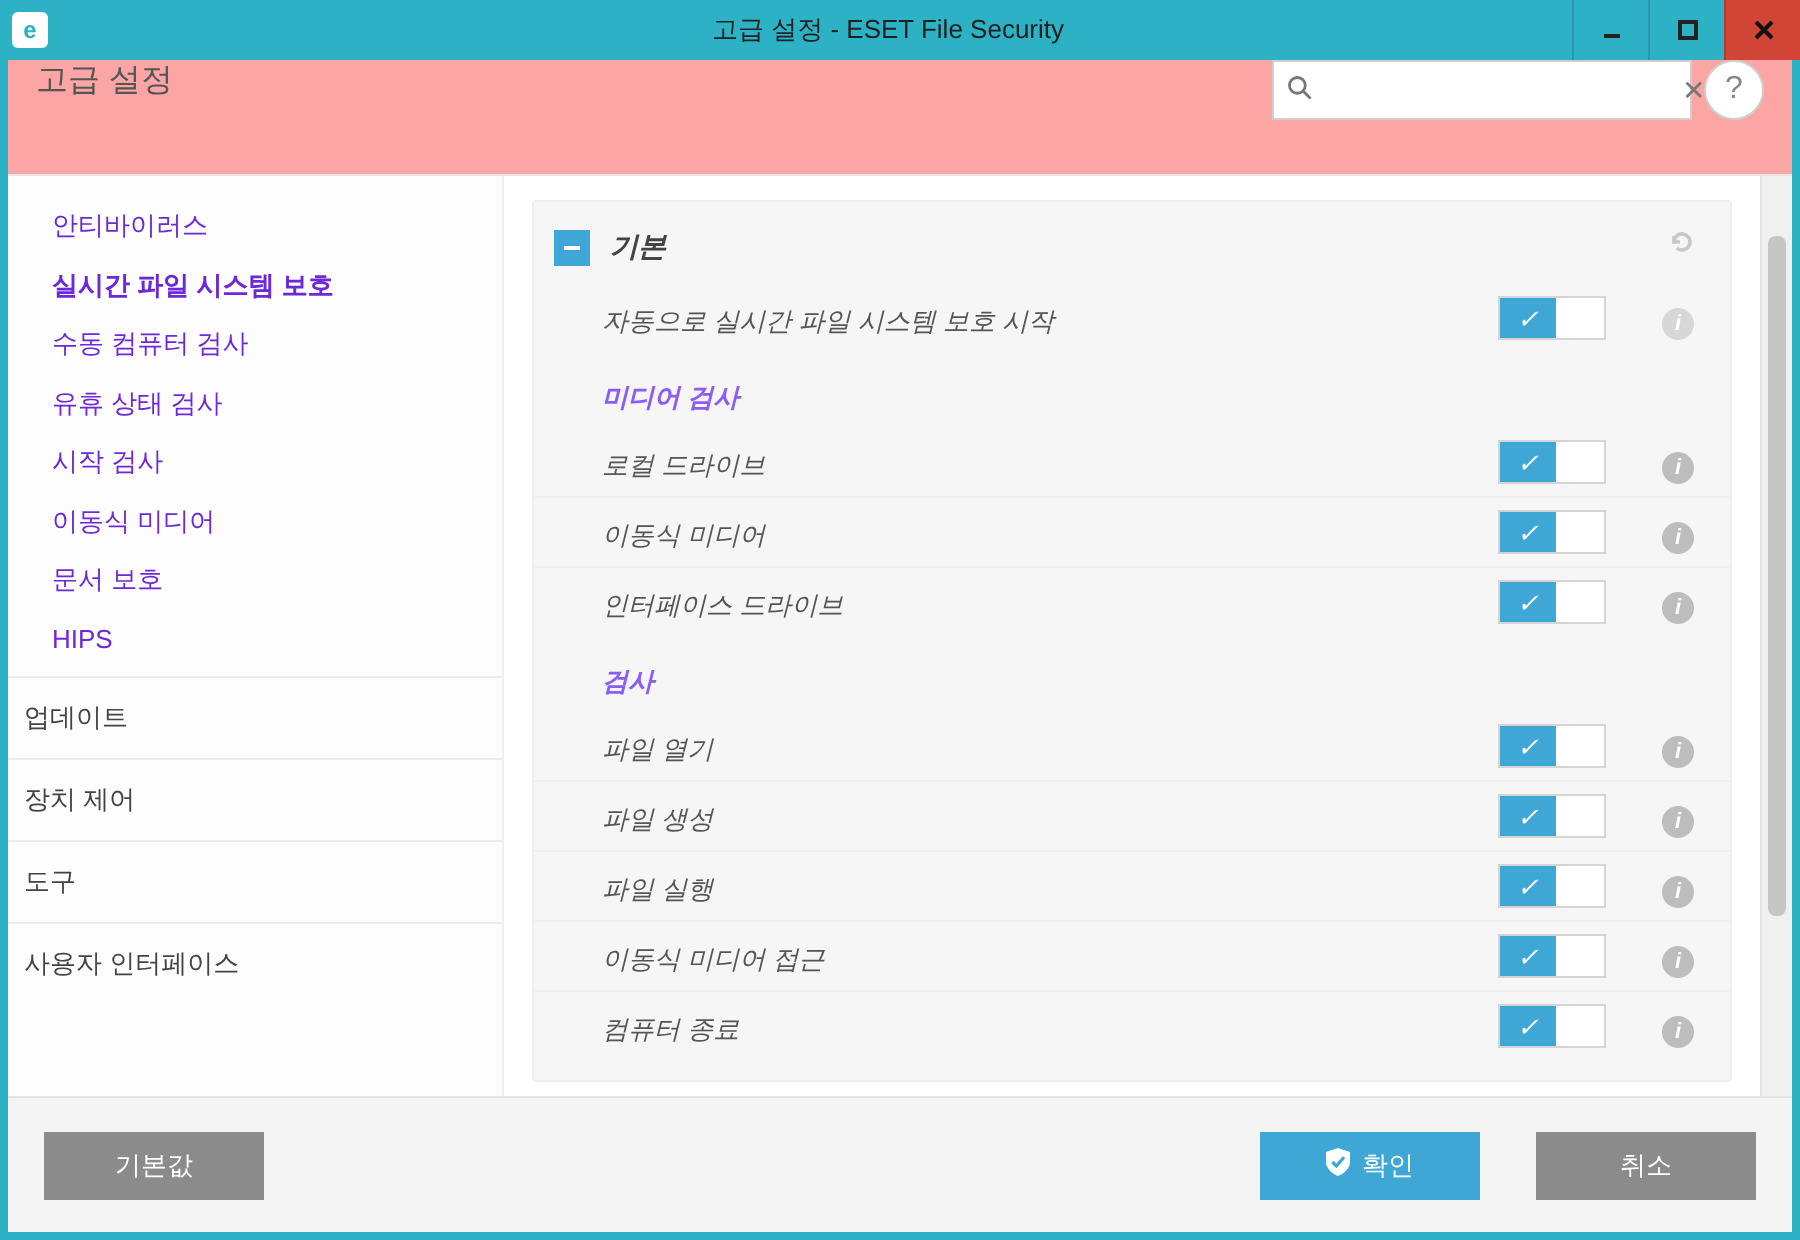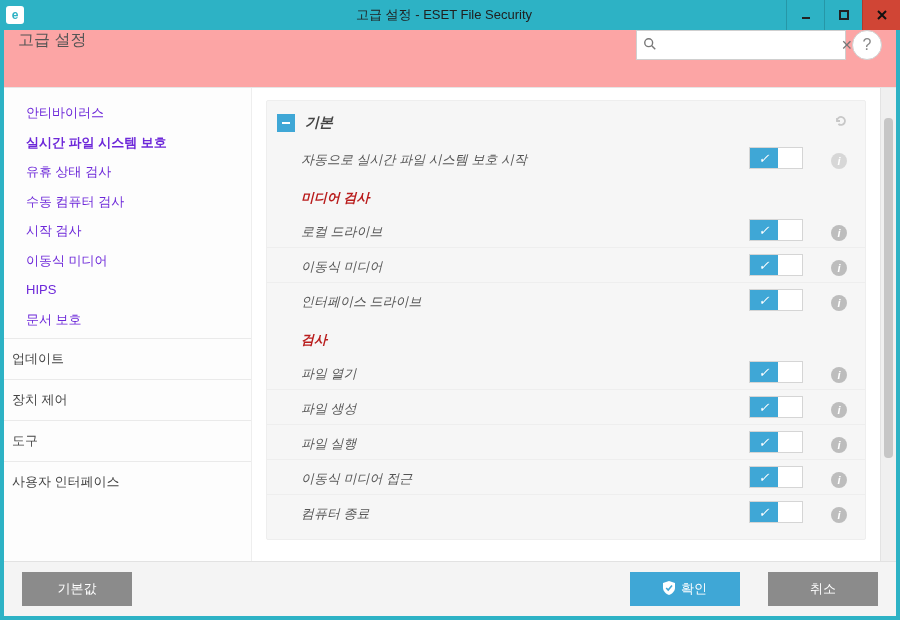--- a/index.html
+++ b/index.html
@@ -91,21 +91,21 @@
 }
 .group-header .collapse-btn {
   width:18px; height:18px; background:#3fa7d6; display:flex; align-items:center;
   justify-content:center; color:#fff; font-size:14px; margin-right:10px; cursor:pointer;
 }
 .group-header .gtitle { font-size:14px; font-weight:600; color:#444; }
 .group-header .reset-icon {
   margin-left:auto; color:#c8c8c8; font-size:16px; cursor:pointer;
 }
 .sub-header {
-  padding: 14px 10px 6px 34px; font-size:13px; font-weight:600; color:#b91c1c;
+  padding: 14px 10px 6px 34px; font-size:13px; font-weight:600; color:#8b5cf6;
 }
 .setting-row {
   display:flex; align-items:flex-end;
   padding: 6px 18px 6px 34px; font-size:13px; color:#555;
   border-top:1px solid #eeeeee;
 }
 .setting-row.first-in-group { border-top:none; }
 .setting-row .label { flex:1; }
 .toggle {
   width:54px; height:22px; background:#fff; border:1px solid #d5d5d5; position:relative; cursor:pointer;
@@ -125,21 +125,21 @@
 .fake-scroll {
   width:16px; background:#f0f0f0; border-left:1px solid #e3e3e3; position:relative;
 }
 .fake-scroll .thumb {
   position:absolute; left:3px; right:3px; top:30px; height:340px;
   background:#c6c6c6; border-radius:4px;
 }
 
 
 .footer {
-  height:55px; background:#f4f4f4; border-top:1px solid #e2e2e2;
+  height:68px; background:#f4f4f4; border-top:1px solid #e2e2e2;
   display:flex; align-items:center; padding:0 18px; gap:12px;
 }
 .footer .btn {
   height:34px; min-width:110px; padding:0 22px; border:none; cursor:pointer;
   font-size:13px; color:#fff; display:flex; align-items:center; justify-content:center; gap:6px;
 }
 .footer .btn.default { background:#8b8b8b; }
 .footer .btn.ok { background:#3fa7d6; margin-left:auto; }
 .footer .btn.cancel { background:#8b8b8b;margin-left:16px; }
 .footer .shield-icon { font-size:13px; }
@@ -190,26 +190,26 @@
       </div>
     </div>
   </div>
 
   <div class="body-row">
 
     <div class="sidebar">
       <div class="nav-group">
         <div class="nav-item">안티바이러스</div>
         <div class="nav-item sel">실시간 파일 시스템 보호</div>
+        <div class="nav-item">수동 컴퓨터 검사</div>
         <div class="nav-item">유휴 상태 검사</div>
-        <div class="nav-item">수동 컴퓨터 검사</div>
         <div class="nav-item">시작 검사</div>
         <div class="nav-item">이동식 미디어</div>
+        <div class="nav-item">문서 보호</div>
         <div class="nav-item">HIPS</div>
-        <div class="nav-item">문서 보호</div>
       </div>
       <div class="cat-item">업데이트</div>
       <div class="cat-item">장치 제어</div>
       <div class="cat-item">도구</div>
       <div class="cat-item">사용자 인터페이스</div>
     </div>
 
     <div class="content-wrap">
       <div class="content">
         <div class="panel">

